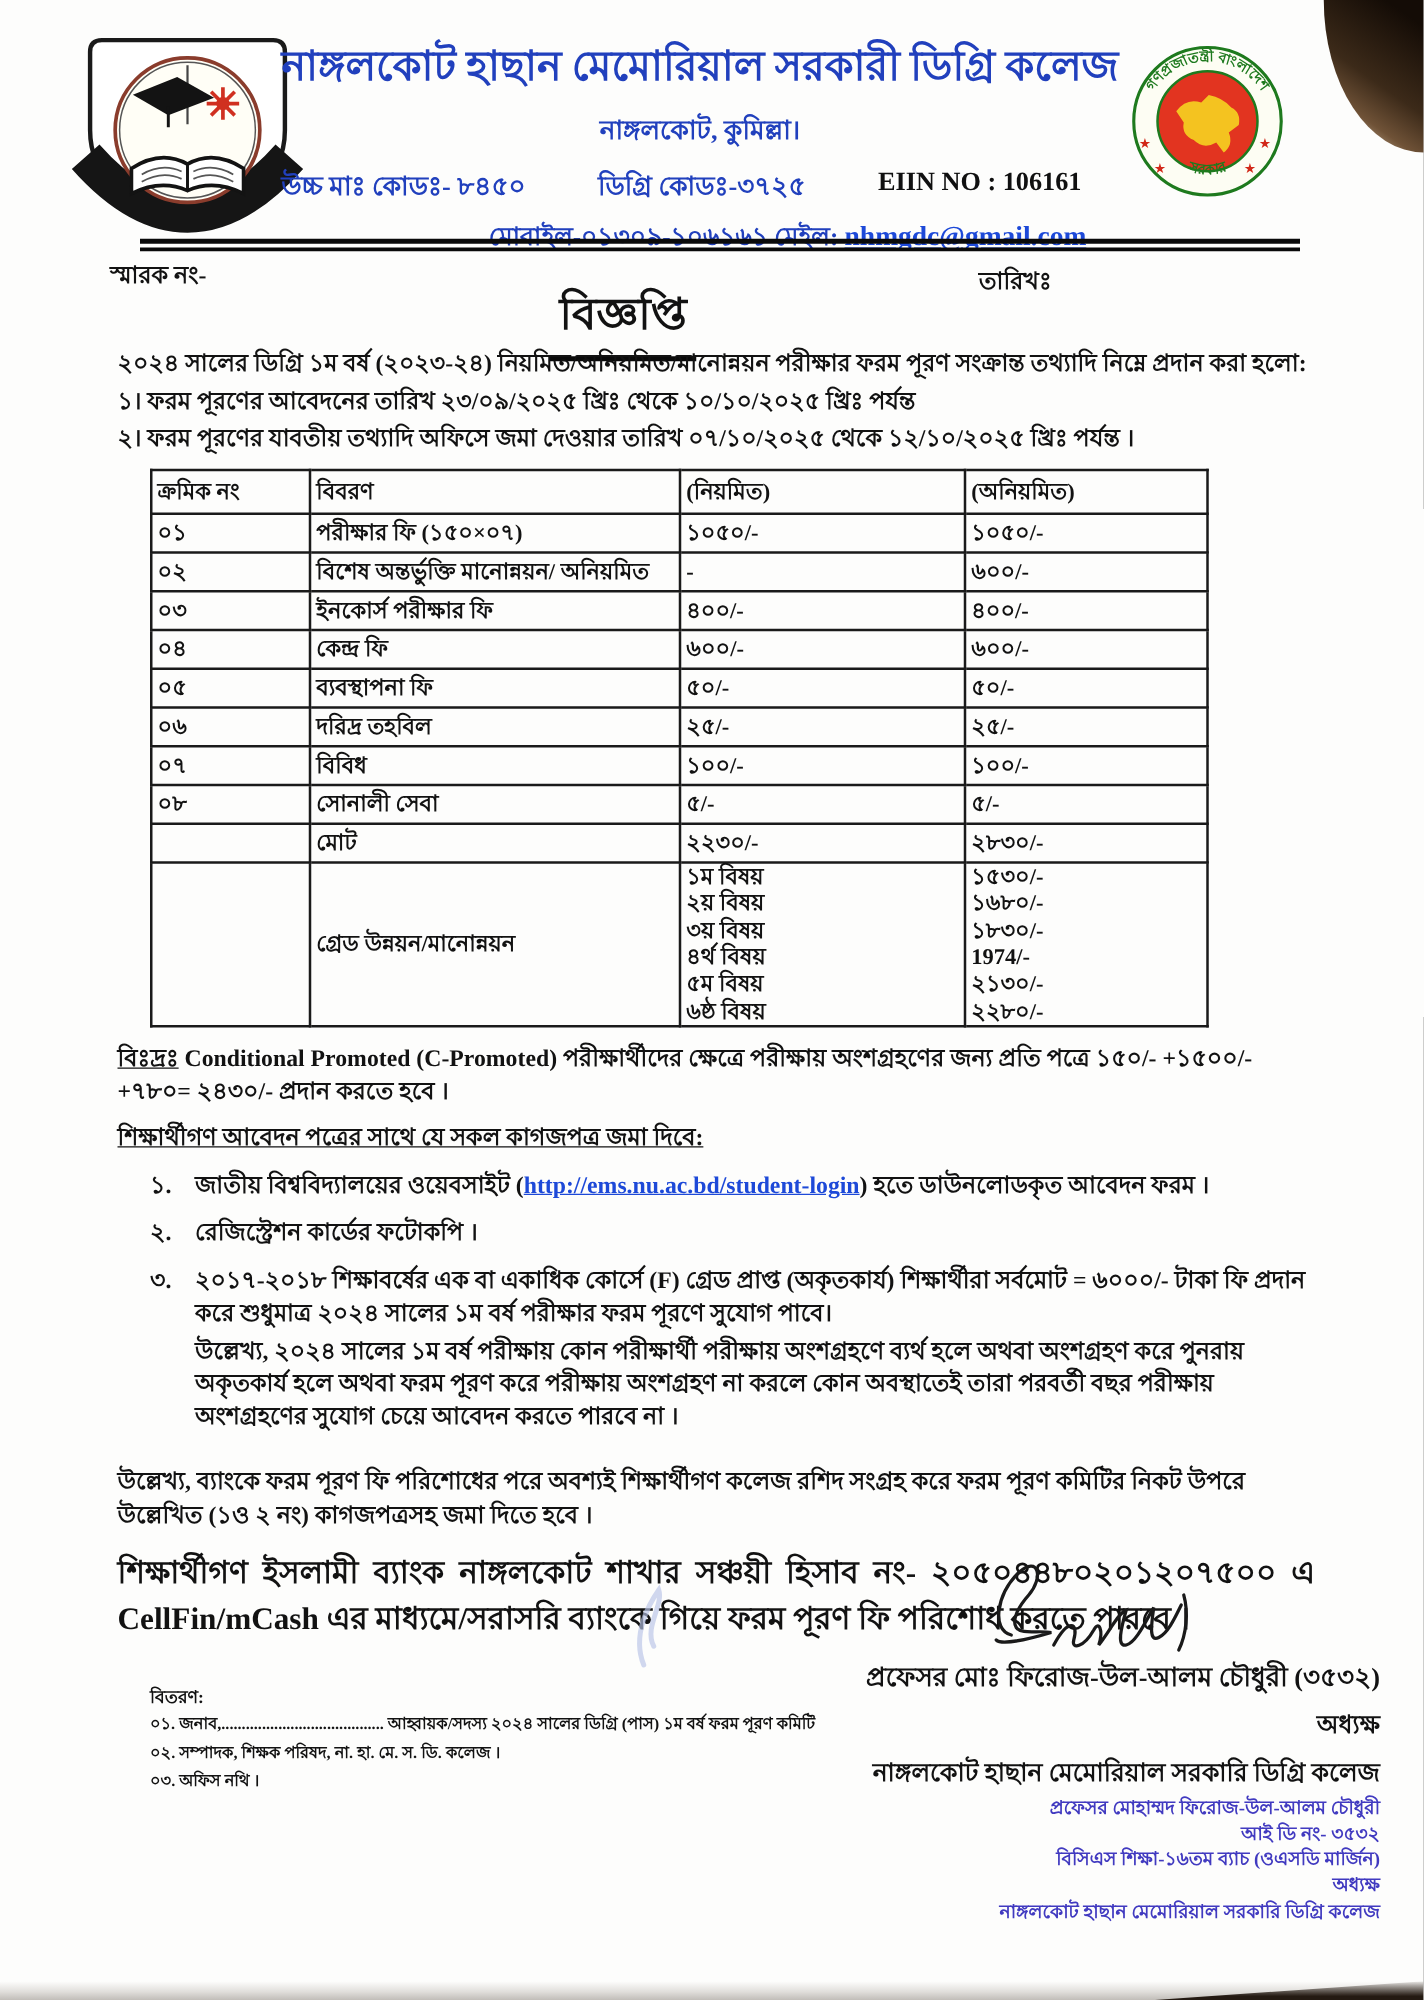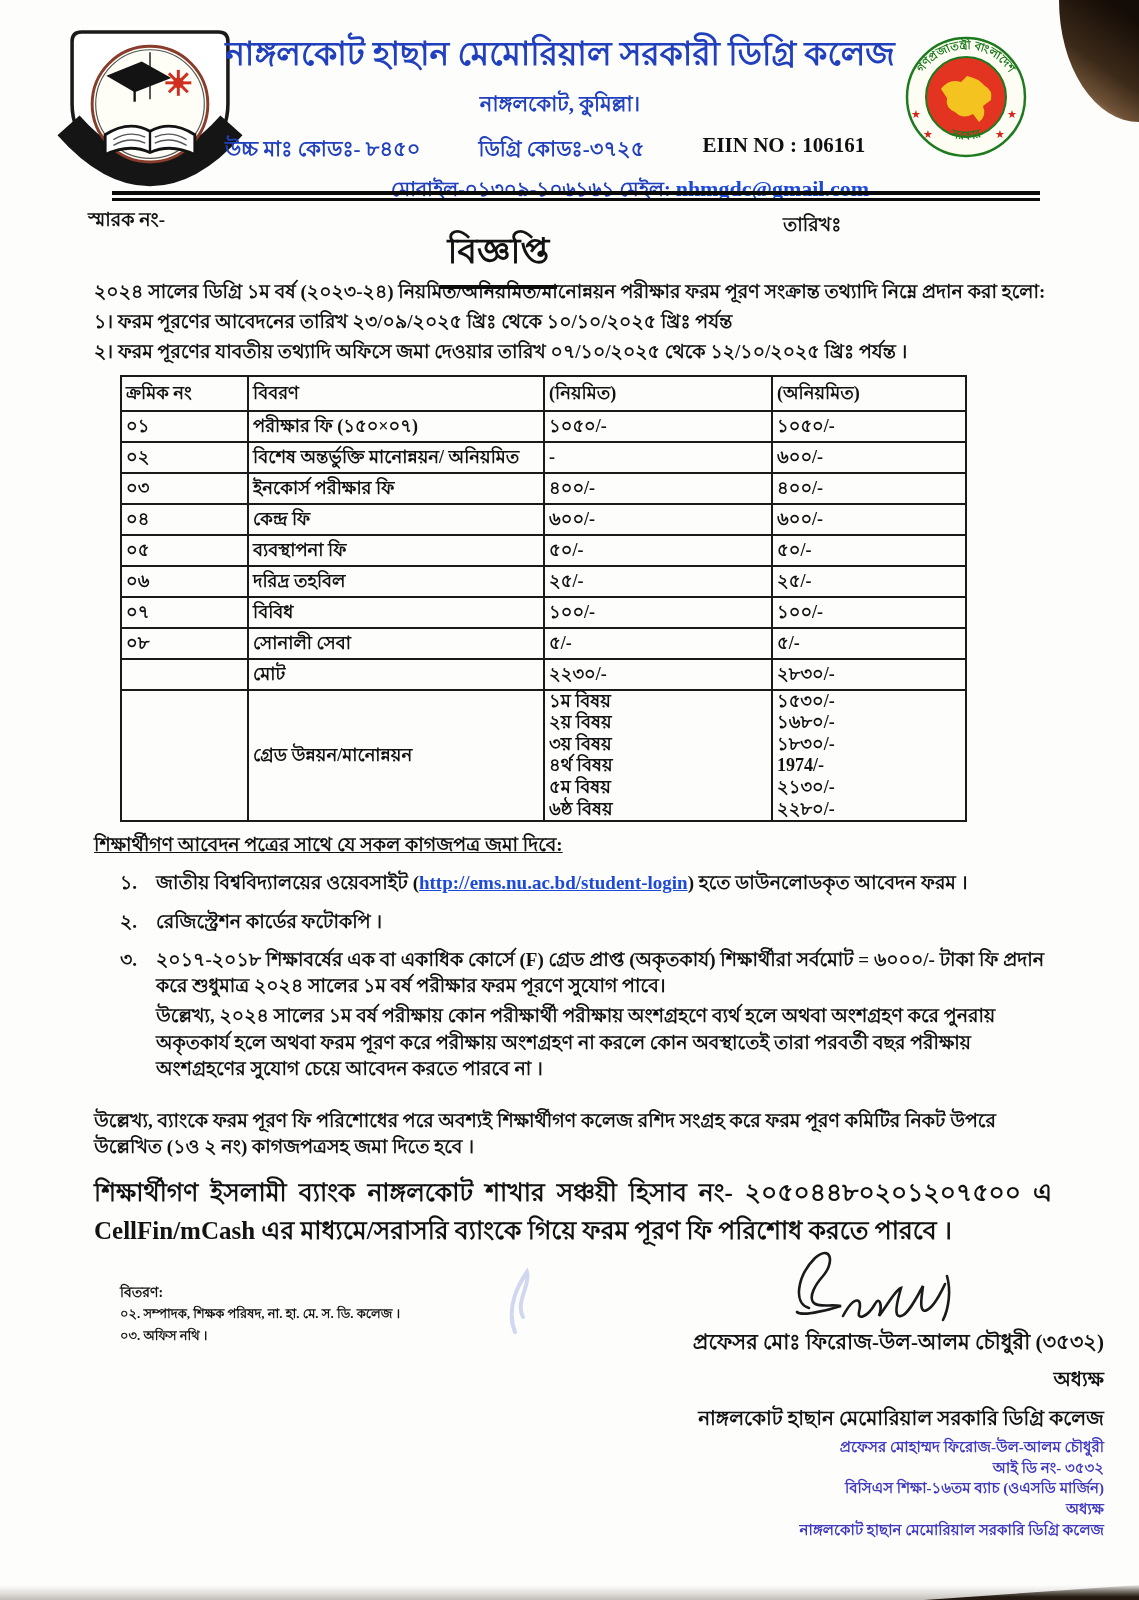--- a/index.html
+++ b/index.html
@@ -227,20 +227,21 @@
             <div>১৬৮০/-</div>
             <div>১৮৩০/-</div>
             <div>1974/-</div>
             <div>২১৩০/-</div>
             <div>২২৮০/-</div>
           </td>
         </tr>
       </tbody>
     </table>
 
+    <div class="note-p"><span class="note-label">বিঃদ্রঃ</span><span> Conditional Promoted (C-Promoted) পরীক্ষার্থীদের ক্ষেত্রে পরীক্ষায় অংশগ্রহণের জন্য প্রতি পত্রে ১৫০/- +১৫০০/-+৭৮০= ২৪৩০/- প্রদান করতে হবে ।</span></div>
 
     <div class="docs-heading">শিক্ষার্থীগণ আবেদন পত্রের সাথে যে সকল কাগজপত্র জমা দিবে:</div>
 
     <div class="doc-item">
       <span class="doc-num">১.</span>
       <span class="doc-text"><span>জাতীয় বিশ্ববিদ্যালয়ের ওয়েবসাইট (</span><span class="link">http://ems.nu.ac.bd/student-login</span><span>) হতে ডাউনলোডকৃত আবেদন ফরম ।</span></span>
     </div>
     <div class="doc-item">
       <span class="doc-num">২.</span>
       <span class="doc-text">রেজিস্ট্রেশন কার্ডের ফটোকপি ।</span>
@@ -250,20 +251,21 @@
       <span class="doc-text">২০১৭-২০১৮ শিক্ষাবর্ষের এক বা একাধিক কোর্সে (F) গ্রেড প্রাপ্ত (অকৃতকার্য)  শিক্ষার্থীরা সর্বমোট = ৬০০০/- টাকা ফি প্রদান করে শুধুমাত্র ২০২৪ সালের ১ম বর্ষ পরীক্ষার ফরম পূরণে সুযোগ পাবে।</span>
     </div>
     <div class="subnote">উল্লেখ্য, ২০২৪ সালের ১ম বর্ষ পরীক্ষায় কোন পরীক্ষার্থী পরীক্ষায় অংশগ্রহণে ব্যর্থ হলে অথবা অংশগ্রহণ করে পুনরায় অকৃতকার্য হলে অথবা ফরম পূরণ করে পরীক্ষায় অংশগ্রহণ না করলে কোন অবস্থাতেই তারা পরবর্তী বছর পরীক্ষায় অংশগ্রহণের সুযোগ চেয়ে আবেদন করতে পারবে না ।</div>
 
     <div class="bank-note">উল্লেখ্য, ব্যাংকে ফরম পূরণ ফি পরিশোধের পরে অবশ্যই শিক্ষার্থীগণ কলেজ রশিদ সংগ্রহ করে ফরম পূরণ কমিটির নিকট উপরে উল্লেখিত (১ও ২ নং) কাগজপত্রসহ জমা দিতে হবে ।</div>
 
     <div class="payment">শিক্ষার্থীগণ ইসলামী ব্যাংক নাঙ্গলকোট শাখার সঞ্চয়ী হিসাব নং- ২০৫০৪৪৮০২০১২০৭৫০০ এ CellFin/mCash এর মাধ্যমে/সরাসরি ব্যাংকে গিয়ে ফরম পূরণ ফি পরিশোধ করতে পারবে ।</div>
 
     <div class="distribution">
       <div class="dist-heading">বিতরণ:</div>
+      <div class="dist-item">০১. জনাব,........................................  আহ্বায়ক/সদস্য ২০২৪ সালের ডিগ্রি (পাস) ১ম বর্ষ ফরম পূরণ কমিটি</div>
       <div class="dist-item">০২. সম্পাদক, শিক্ষক পরিষদ, না. হা. মে. স. ডি. কলেজ ।</div>
       <div class="dist-item">০৩. অফিস নথি ।</div>
     </div>
   </div>
 
   <svg class="stray-mark" width="70" height="75" viewBox="0 0 70 75">
     <path d="M30,70 C20,45 35,20 42,10 C46,22 30,40 38,55" stroke="#b9c4e8" stroke-width="4" fill="none" stroke-linecap="round"></path>
   </svg>
 
   <div class="signature">

